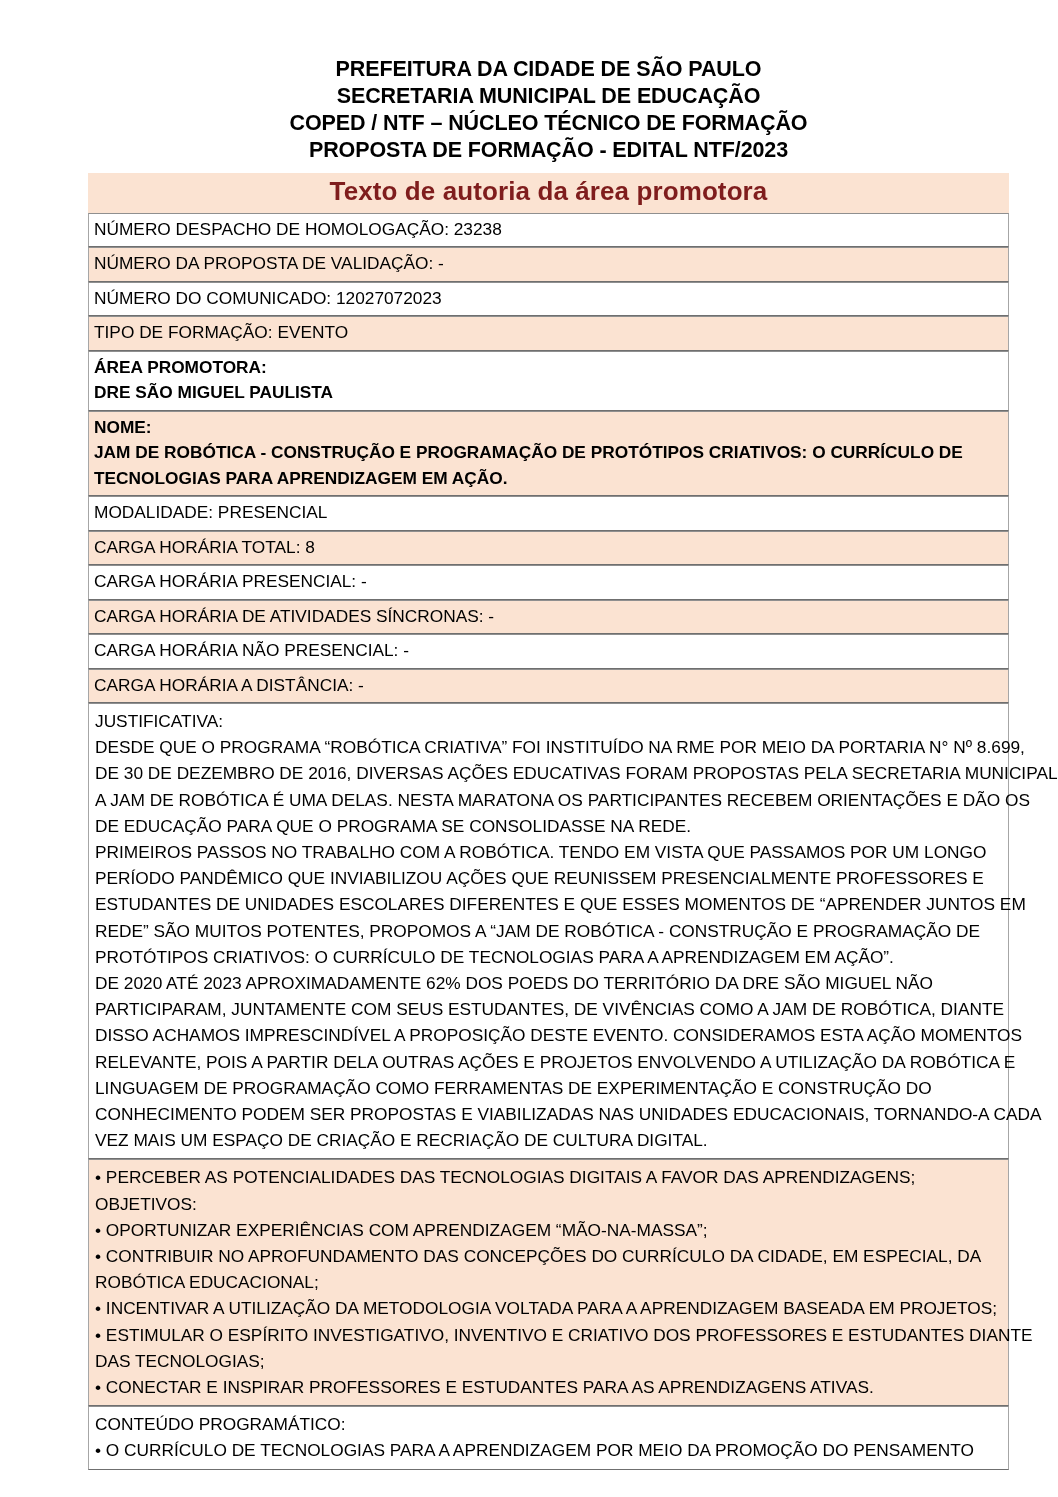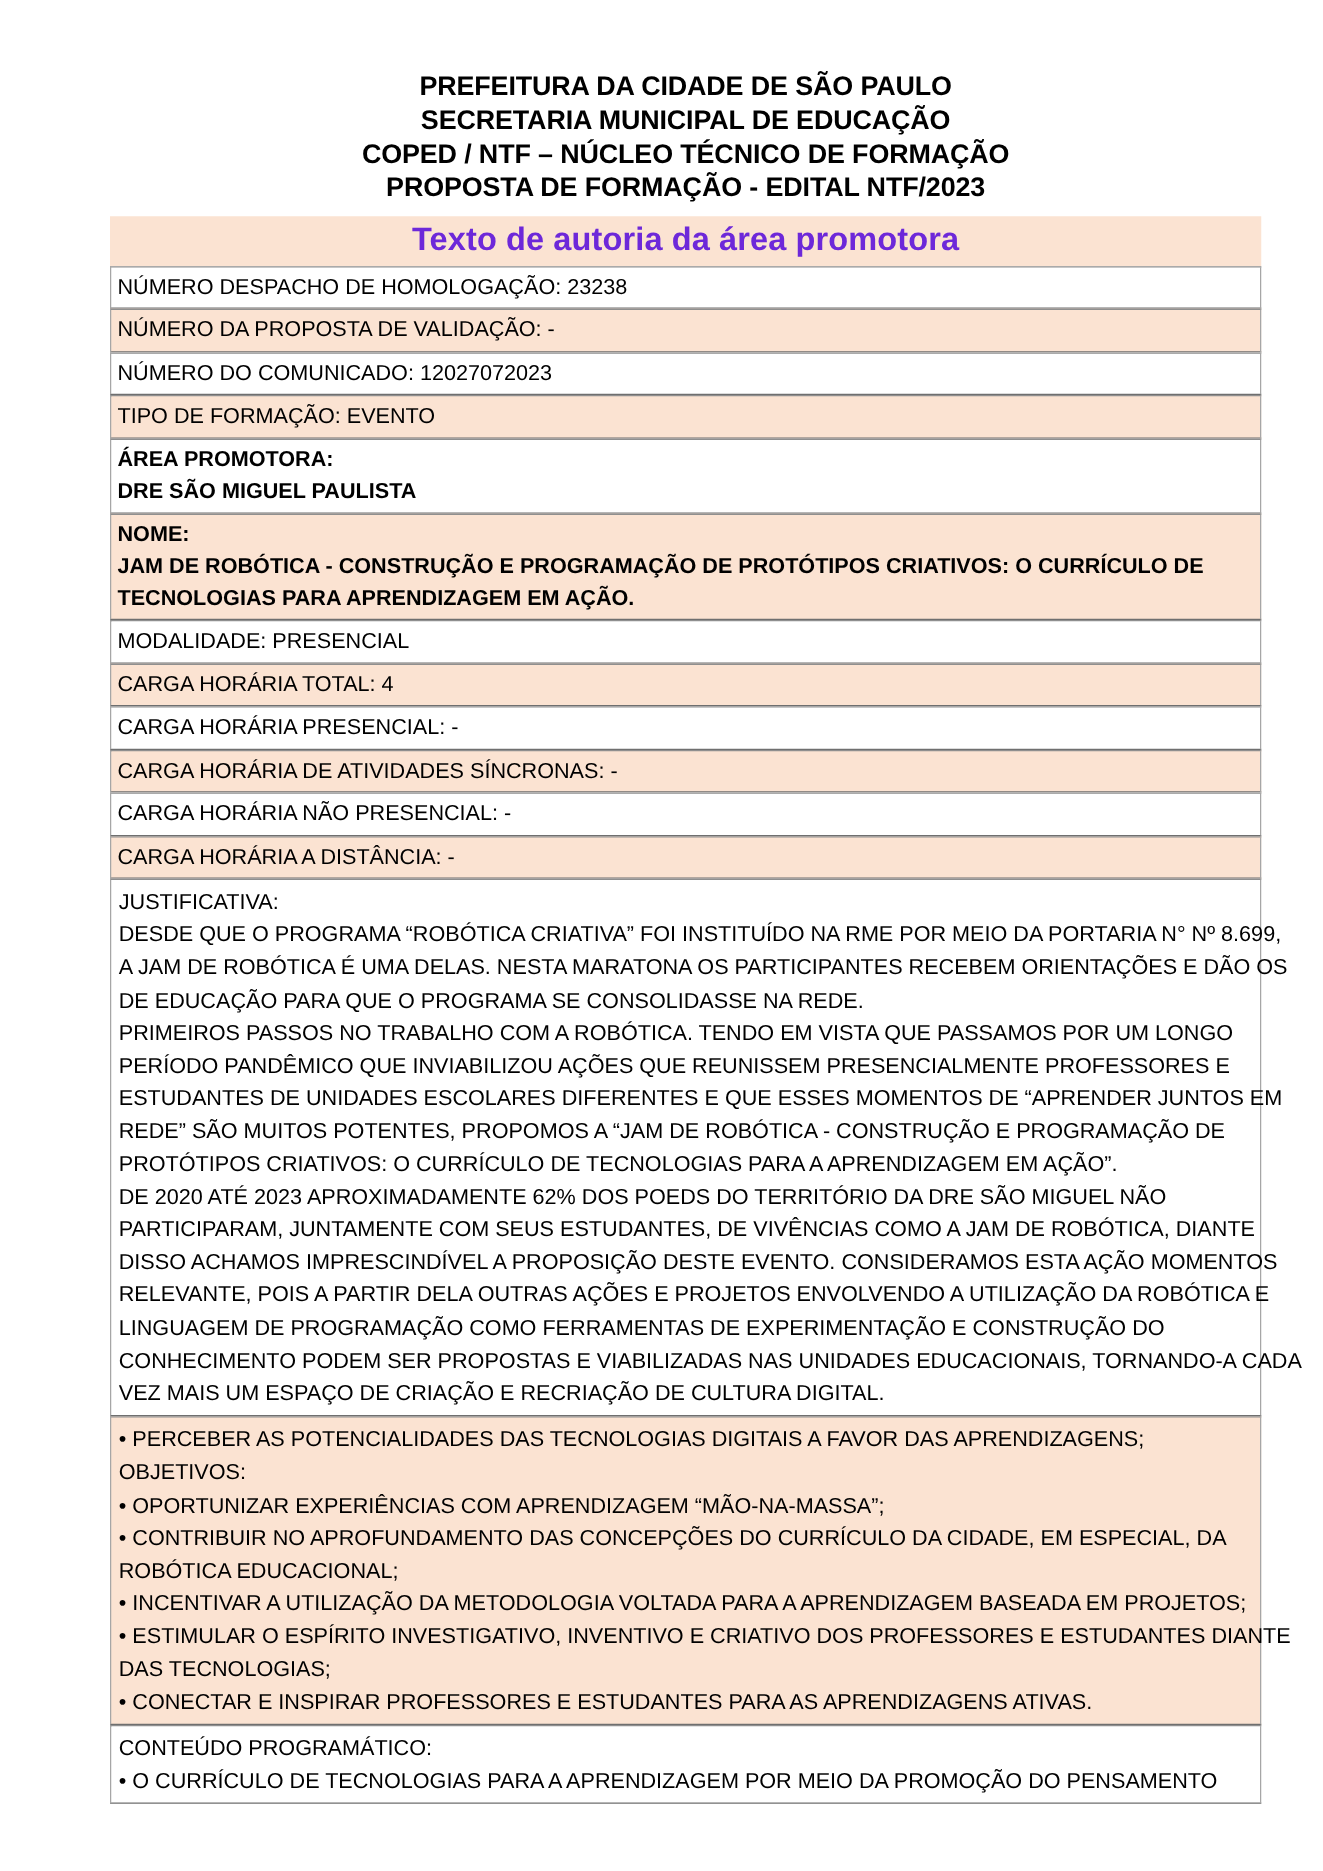--- a/index.html
+++ b/index.html
@@ -63,21 +63,21 @@
     background: #fbe3d2;
   }
   .row.title-row {
     background: #fbe3d2;
     border: none;
     margin-bottom: 0;
     padding: 2px 0 5px 0;
     text-align: center;
   }
   .row.title-row .title-text {
-    color: #6d28d9;
+    color: #7f1d1d;
     font-size: 26px;
     font-weight: bold;
     line-height: 32px;
     letter-spacing: 0.1px;
   }
 
   .row .bold-line {
     font-weight: bold;
   }
   .row .line {
@@ -138,21 +138,21 @@
       <span class="line bold-line">NOME:</span>
       <span class="line bold-line">JAM DE ROBÓTICA - CONSTRUÇÃO E PROGRAMAÇÃO DE PROTÓTIPOS CRIATIVOS: O CURRÍCULO DE</span>
       <span class="line bold-line">TECNOLOGIAS PARA APRENDIZAGEM EM AÇÃO.</span>
     </div>
 
     <div class="row">
       <span class="line">MODALIDADE: PRESENCIAL</span>
     </div>
 
     <div class="row alt">
-      <span class="line">CARGA HORÁRIA TOTAL: 4</span>
+      <span class="line">CARGA HORÁRIA TOTAL: 8</span>
     </div>
 
     <div class="row">
       <span class="line">CARGA HORÁRIA PRESENCIAL:  -</span>
     </div>
 
     <div class="row alt">
       <span class="line">CARGA HORÁRIA DE ATIVIDADES SÍNCRONAS:  -</span>
     </div>
 
@@ -160,20 +160,21 @@
       <span class="line">CARGA HORÁRIA NÃO PRESENCIAL:  -</span>
     </div>
 
     <div class="row alt">
       <span class="line">CARGA HORÁRIA A DISTÂNCIA:  -</span>
     </div>
 
     <div class="row block">
       <span class="line">JUSTIFICATIVA:</span>
       <span class="line">DESDE QUE O PROGRAMA “ROBÓTICA CRIATIVA” FOI INSTITUÍDO NA RME POR MEIO DA PORTARIA N° Nº 8.699,</span>
+      <span class="line">DE 30 DE DEZEMBRO DE 2016, DIVERSAS AÇÕES EDUCATIVAS FORAM PROPOSTAS PELA SECRETARIA MUNICIPAL</span>
       <span class="line">A JAM DE ROBÓTICA É UMA DELAS. NESTA MARATONA OS PARTICIPANTES RECEBEM ORIENTAÇÕES E DÃO OS</span>
       <span class="line">DE EDUCAÇÃO PARA QUE O PROGRAMA SE CONSOLIDASSE NA REDE.</span>
       <span class="line">PRIMEIROS PASSOS NO TRABALHO COM A ROBÓTICA. TENDO EM VISTA QUE PASSAMOS POR UM LONGO</span>
       <span class="line">PERÍODO PANDÊMICO QUE INVIABILIZOU AÇÕES QUE REUNISSEM PRESENCIALMENTE PROFESSORES E</span>
       <span class="line">ESTUDANTES DE UNIDADES ESCOLARES DIFERENTES E QUE ESSES MOMENTOS DE “APRENDER JUNTOS EM</span>
       <span class="line">REDE” SÃO MUITOS POTENTES, PROPOMOS A “JAM DE ROBÓTICA - CONSTRUÇÃO E PROGRAMAÇÃO DE</span>
       <span class="line">PROTÓTIPOS CRIATIVOS: O CURRÍCULO DE TECNOLOGIAS PARA A APRENDIZAGEM EM AÇÃO”.</span>
       <span class="line">DE 2020 ATÉ 2023 APROXIMADAMENTE 62% DOS POEDS DO TERRITÓRIO DA DRE SÃO MIGUEL NÃO</span>
       <span class="line">PARTICIPARAM, JUNTAMENTE COM SEUS ESTUDANTES, DE VIVÊNCIAS COMO A JAM DE ROBÓTICA, DIANTE</span>
       <span class="line">DISSO ACHAMOS IMPRESCINDÍVEL A PROPOSIÇÃO DESTE EVENTO. CONSIDERAMOS ESTA AÇÃO MOMENTOS</span>

